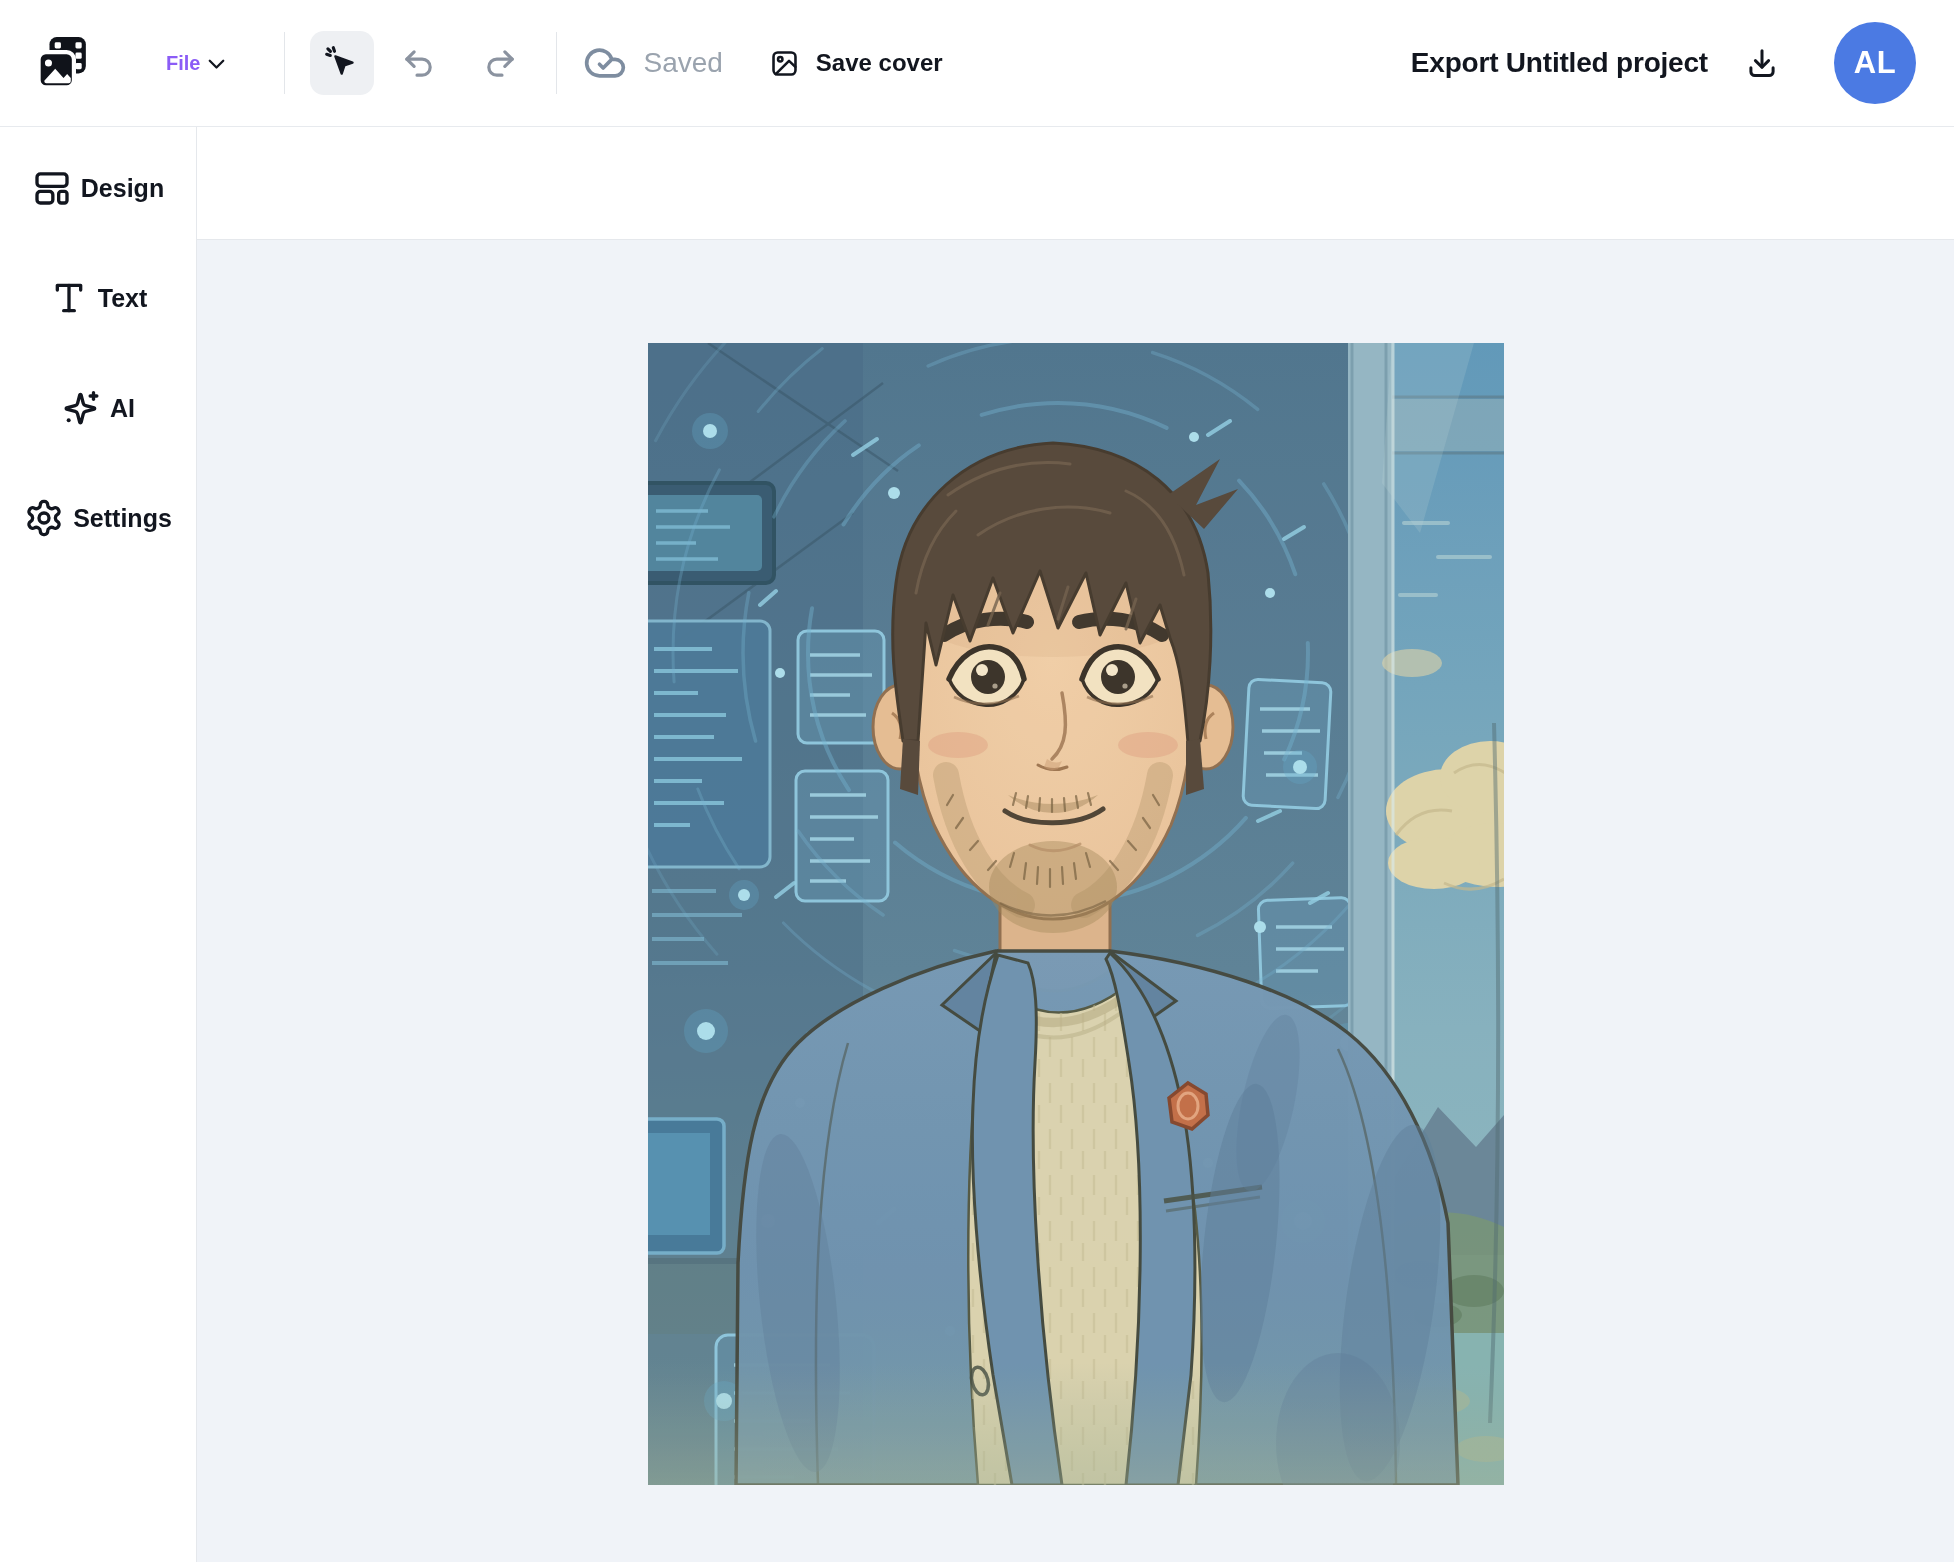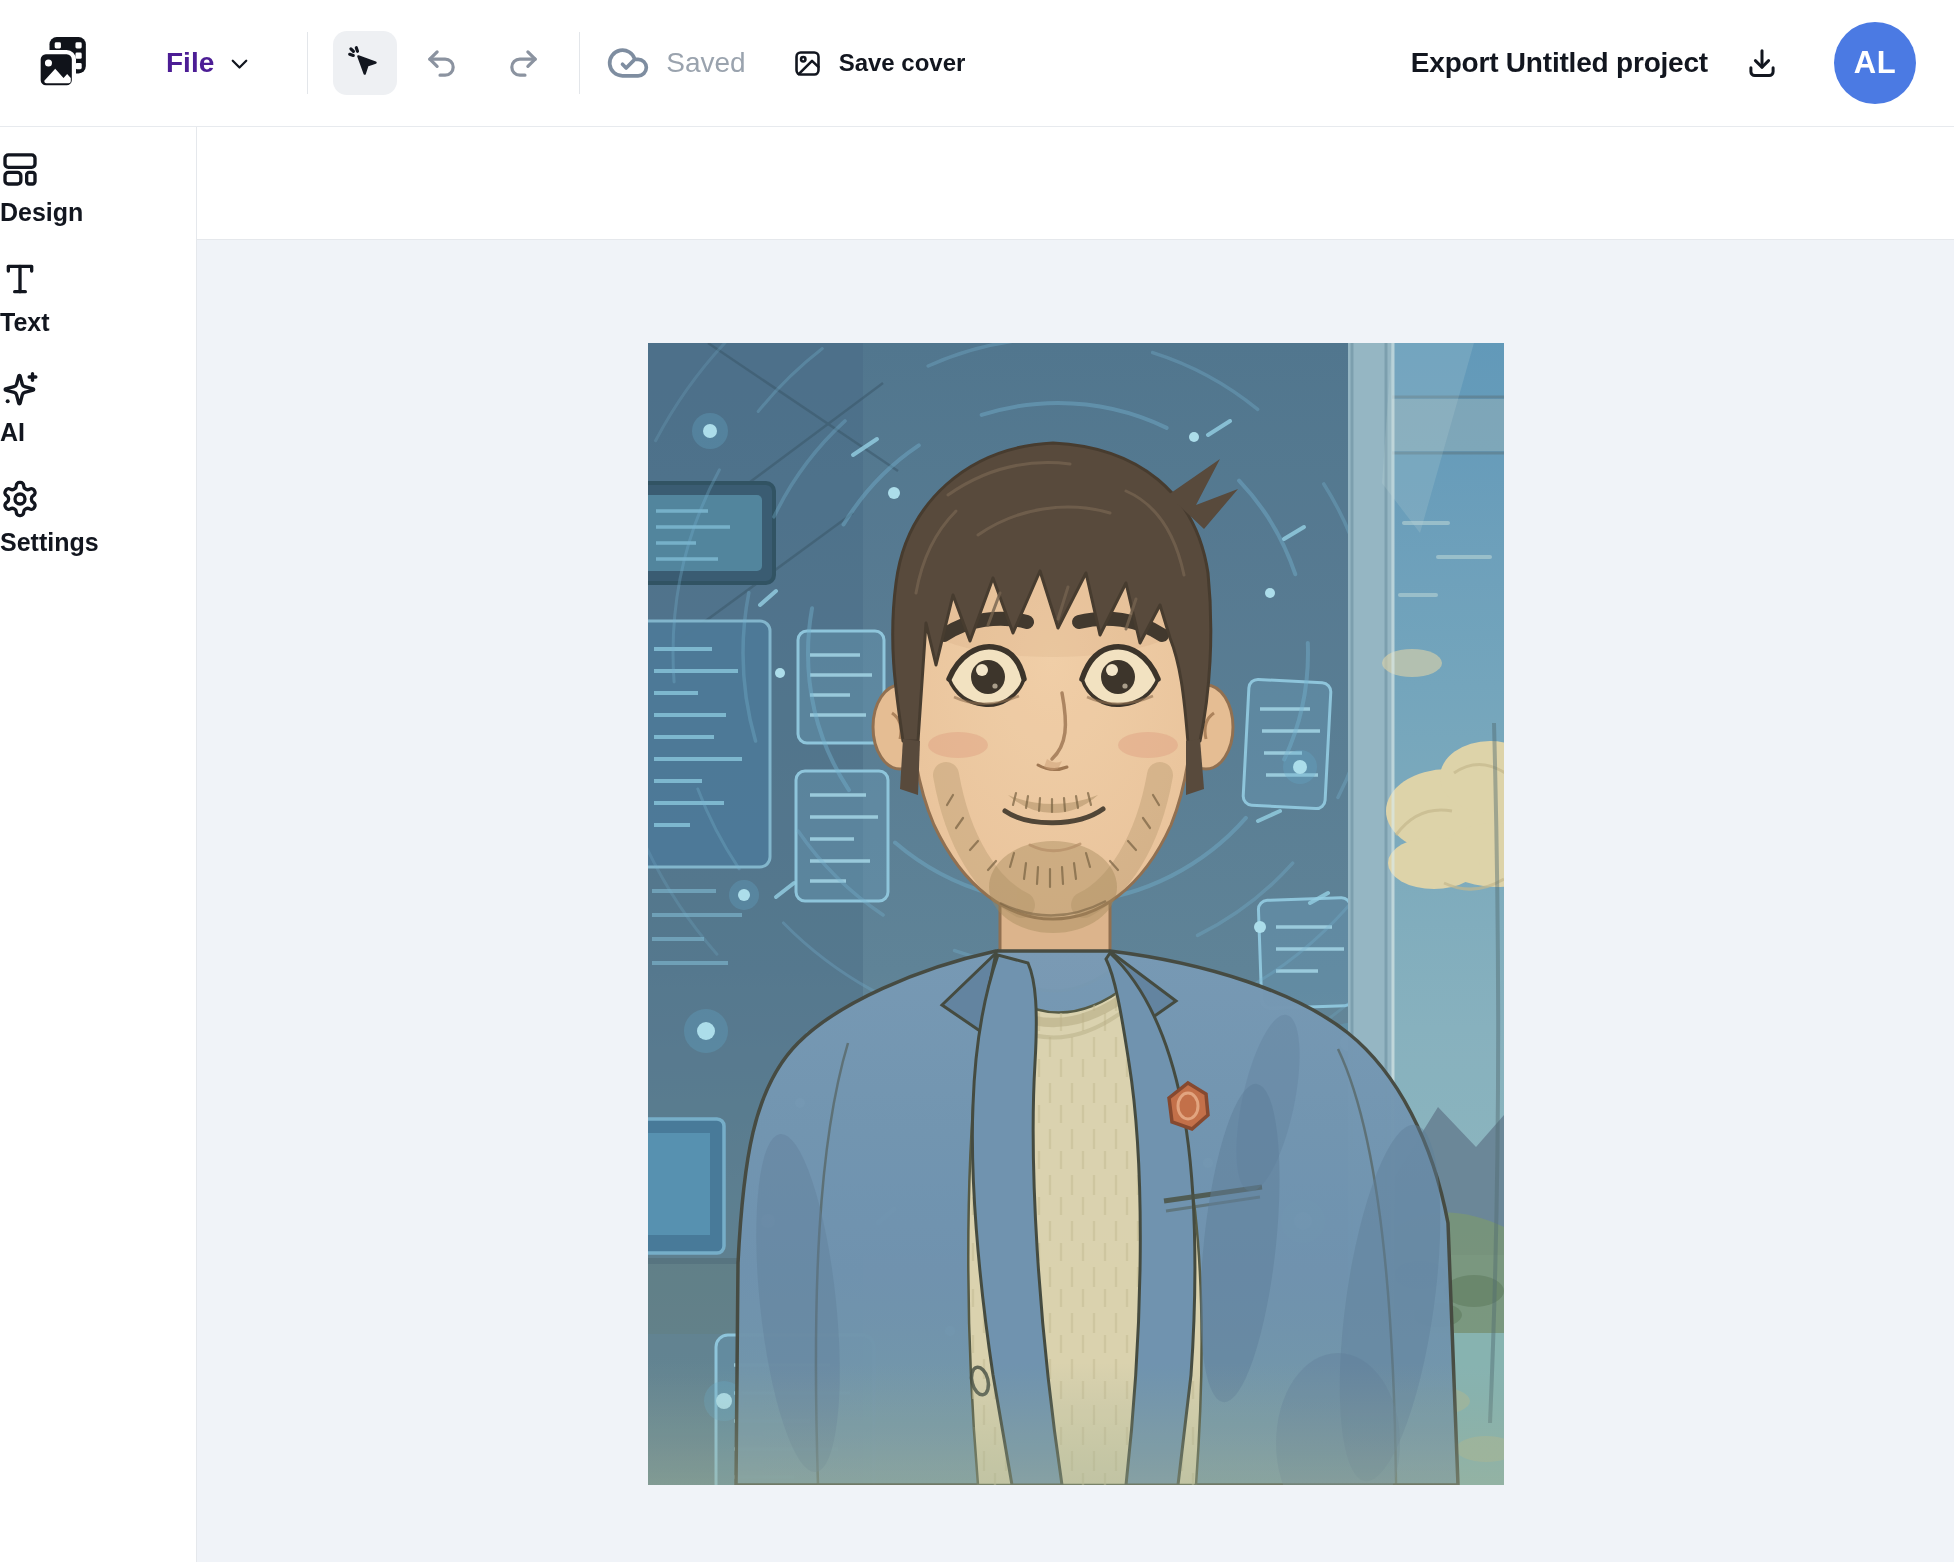--- a/index.html
+++ b/index.html
@@ -5,23 +5,23 @@
   * { margin:0; padding:0; box-sizing:border-box; }
   html,body { width:1954px; height:1562px; overflow:hidden; background:#fff;
               font-family:"Liberation Sans", sans-serif; }
   .app { position:relative; width:1954px; height:1562px; }
 
   
   .topbar { position:absolute; left:0; top:0; width:1954px; height:127px;
             background:#ffffff; border-bottom:1px solid #e7eaee;
             display:flex; align-items:center; z-index:5; }
   .logo { margin-left:36px; width:54px; height:54px; flex:0 0 auto; }
-  .menu-btn { display:flex; align-items:center; gap:12px; margin-left:76px;
+  .menu-btn { display:flex; align-items:center; gap:3px; margin-left:76px;
               background:none; border:none; cursor:pointer;
-              font-family:inherit; font-size:28px; font-weight:600; color:#4c1d95; }
+              font-family:inherit; font-size:20px; font-weight:600; color:#8b5cf6; }
   .vdivider { width:1px; height:62px; background:#e3e6ea; margin-left:54px; }
   .tool-btn { width:64px; height:64px; border:none; background:transparent; border-radius:14px;
               display:flex; align-items:center; justify-content:center; cursor:pointer; }
   .tool-btn.active { background:#eef0f3; }
   .select-tool { margin-left:25px; }
   .undo-btn { margin-left:12px; }
   .redo-btn { margin-left:18px; }
   .vdivider2 { width:1px; height:62px; background:#e3e6ea; margin-left:24px; }
   .saved { display:flex; align-items:center; gap:16px; margin-left:26px;
            font-size:28px; font-weight:500; color:#9aa3ae; }
@@ -32,22 +32,22 @@
   .export-btn { background:none; border:none; cursor:pointer; font-family:inherit;
                 font-size:28px; font-weight:600; color:#12161f; letter-spacing:-0.2px; }
   .download-btn { margin-left:22px; }
   .avatar { width:82px; height:82px; border-radius:50%; background:#4b7ae3; color:#ffffff;
             font-size:31px; font-weight:700; display:flex; align-items:center; justify-content:center;
             margin-left:40px; cursor:pointer; letter-spacing:0.5px; }
 
   
   .sidebar { position:absolute; left:0; top:127px; width:197px; height:1435px;
              background:#ffffff; border-right:1px solid #e5e8ec; z-index:4; padding-top:6px; }
-  .side-item { width:100%; height:110px; display:flex; flex-direction:column;
-               align-items:flex-start; justify-content:center; gap:9px; cursor:pointer;
+  .side-item { width:100%; height:110px; display:flex; 
+               align-items:center; justify-content:center; gap:9px; cursor:pointer;
                background:transparent; border:none; font-family:inherit; }
   .side-item.active { background:#edf1f7; }
   .side-item .lbl { font-size:25px; font-weight:600; color:#12161f; }
   .side-item svg { width:40px; height:40px; }
 
   
   .main { position:absolute; left:197px; top:127px; width:1757px; height:1435px; }
   .context-strip { width:100%; height:113px; background:#ffffff; border-bottom:1px solid #e5e8ec; }
   .canvas-area { position:relative; width:100%; height:1322px; background:#f0f3f8; }
   .canvas-image { position:absolute; left:451px; top:103px; width:856px; height:1142px;

